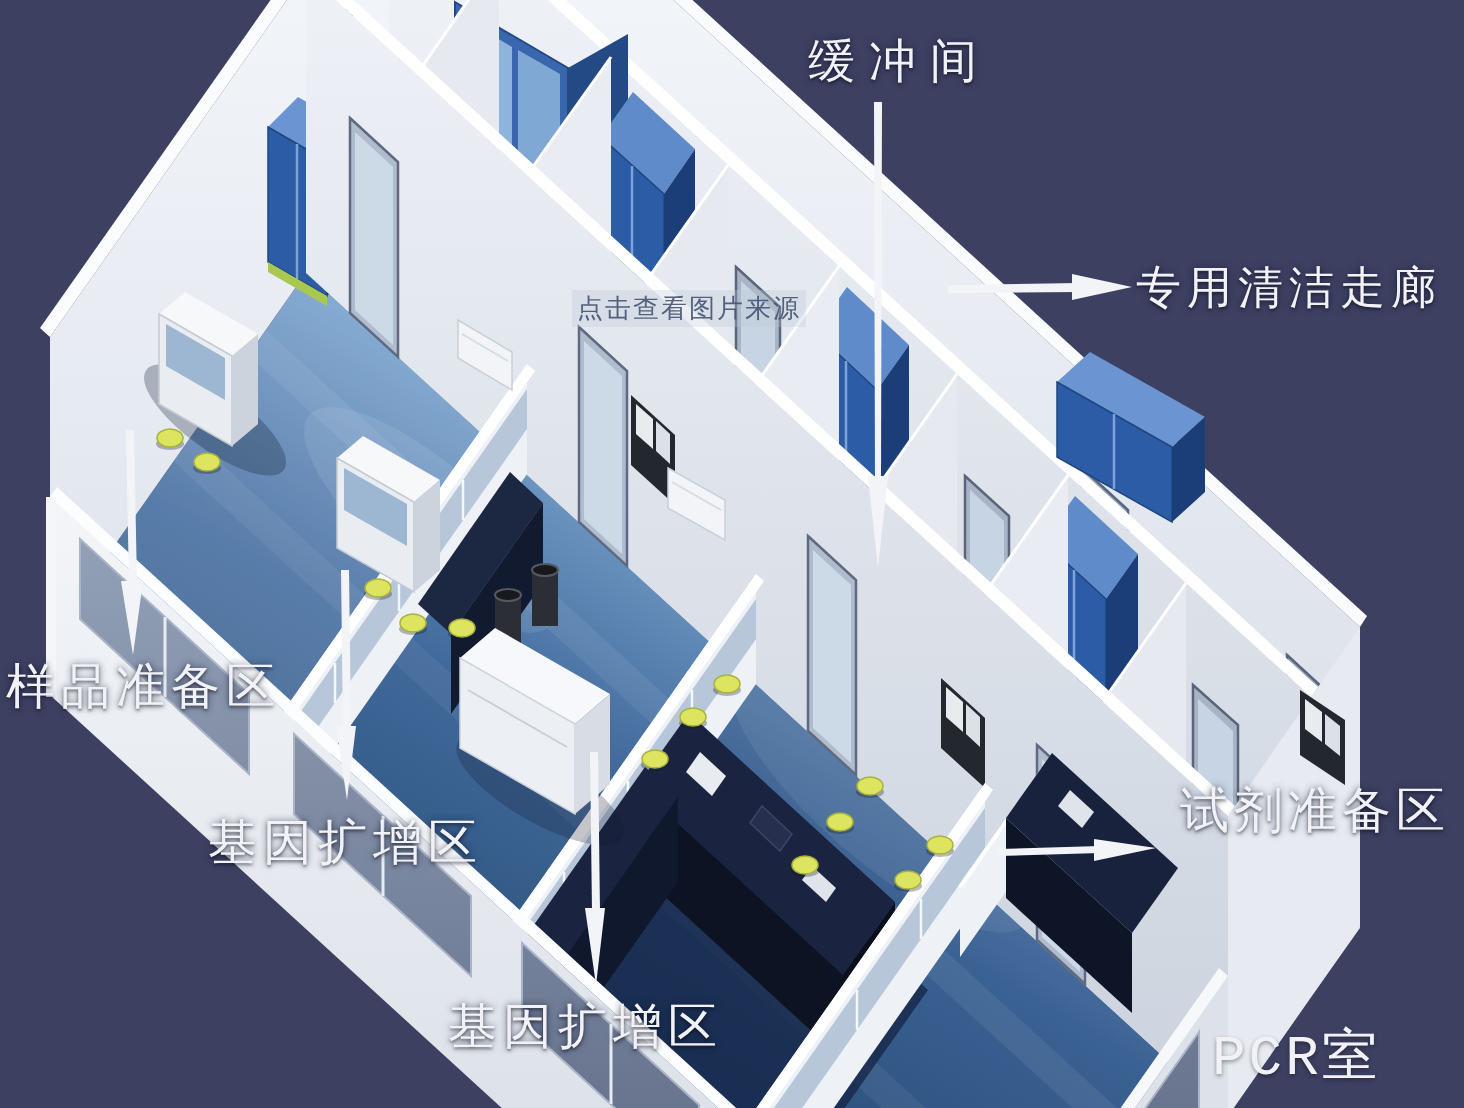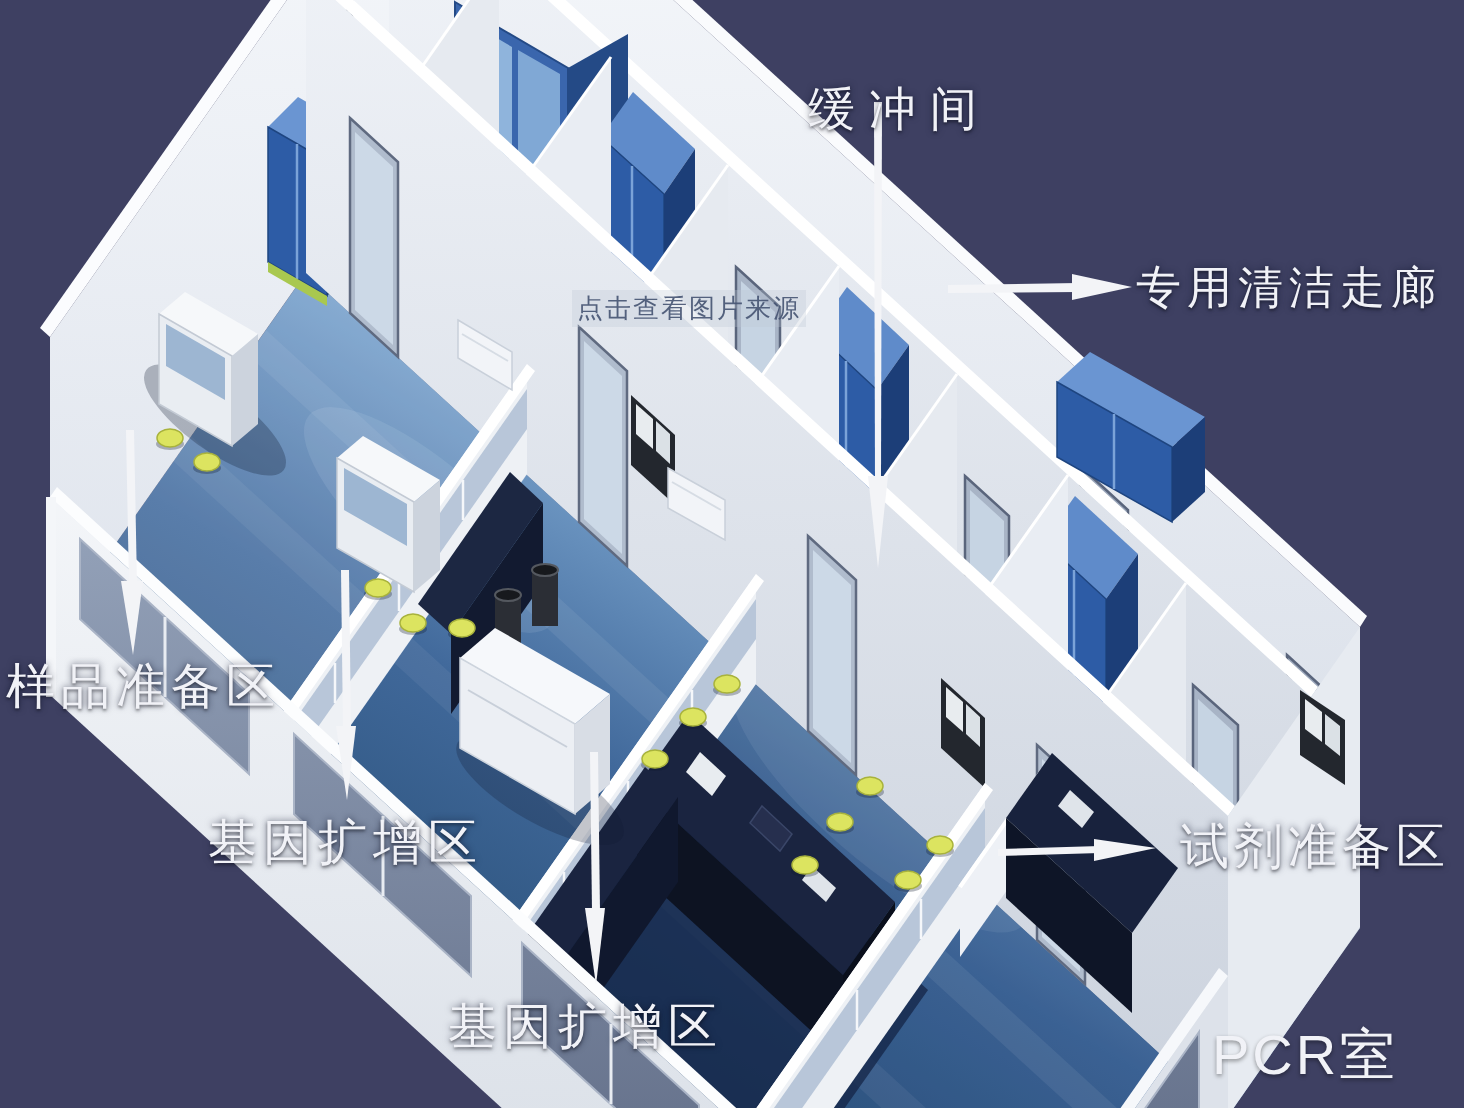--- a/index.html
+++ b/index.html
@@ -8,28 +8,28 @@
     background:#3e4062;
     font-family:"DejaVu Sans","Liberation Sans",sans-serif;
   }
   .scene-svg{position:absolute;left:0;top:0;width:1464px;height:1108px;display:block;}
   .lbl{
     position:absolute;color:#f1f2f7;
     font-family:"DejaVu Serif","Liberation Serif",serif;
     text-shadow:0 0 7px rgba(15,20,45,.65),0 2px 3px rgba(0,0,0,.4);
     white-space:nowrap;user-select:none;
   }
-  #lbl-buffer{left:808px;top:30px;font-size:47px;letter-spacing:14px;margin-top:48px;}
+  #lbl-buffer{left:808px;top:30px;font-size:47px;letter-spacing:14px;}
   #lbl-corridor{left:1136px;top:258px;font-size:45px;letter-spacing:6px;}
   #lbl-product{left:6px;top:654px;font-size:49px;letter-spacing:6px;}
   #lbl-gene{left:208px;top:810px;font-size:49px;letter-spacing:6px;text-align:center;}
   #lbl-sample{left:448px;top:994px;font-size:49px;letter-spacing:6px;}
-  #lbl-reagent{left:1180px;top:814px;font-size:49px;letter-spacing:5px;}
+  #lbl-reagent{left:1180px;top:778px;font-size:49px;letter-spacing:5px;}
   #lbl-pcr{left:1212px;top:1018px;font-size:56px;letter-spacing:3px;
-           font-family:Liberation Sans, sans-serif;text-shadow:0 2px 4px rgba(0,0,0,.4);}
+           font-family:Liberation Mono, monospace;text-shadow:0 2px 4px rgba(0,0,0,.4);}
   #watermark{
     left:572px;top:290px;font-size:26px;letter-spacing:2px;
     font-family:"DejaVu Sans","Liberation Sans",sans-serif;
     color:rgba(72,86,116,0.92);background:rgba(190,198,212,0.30);
     padding:1px 5px;text-shadow:none;
   }
 </style>
 </head>
 <body>
 

